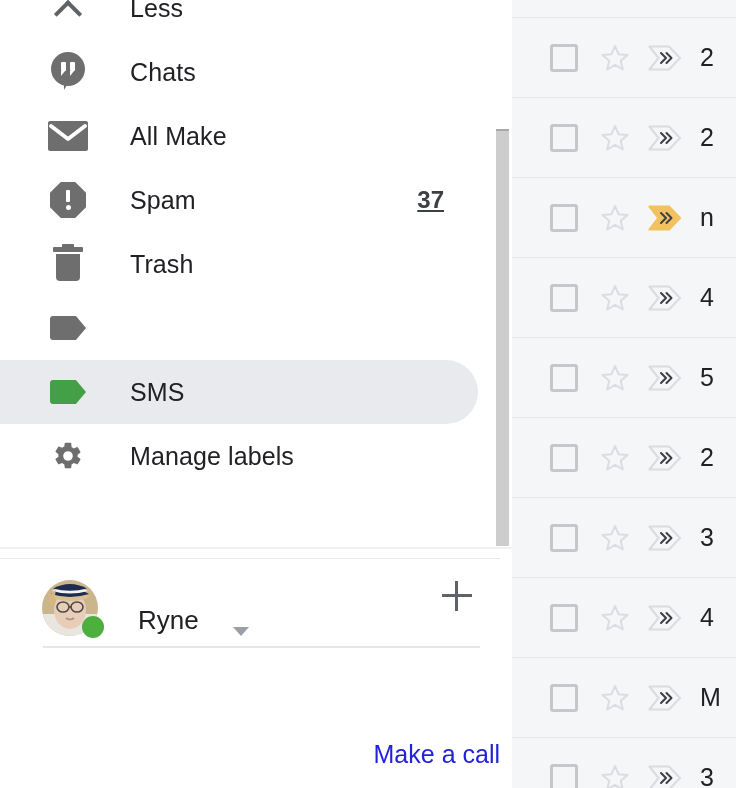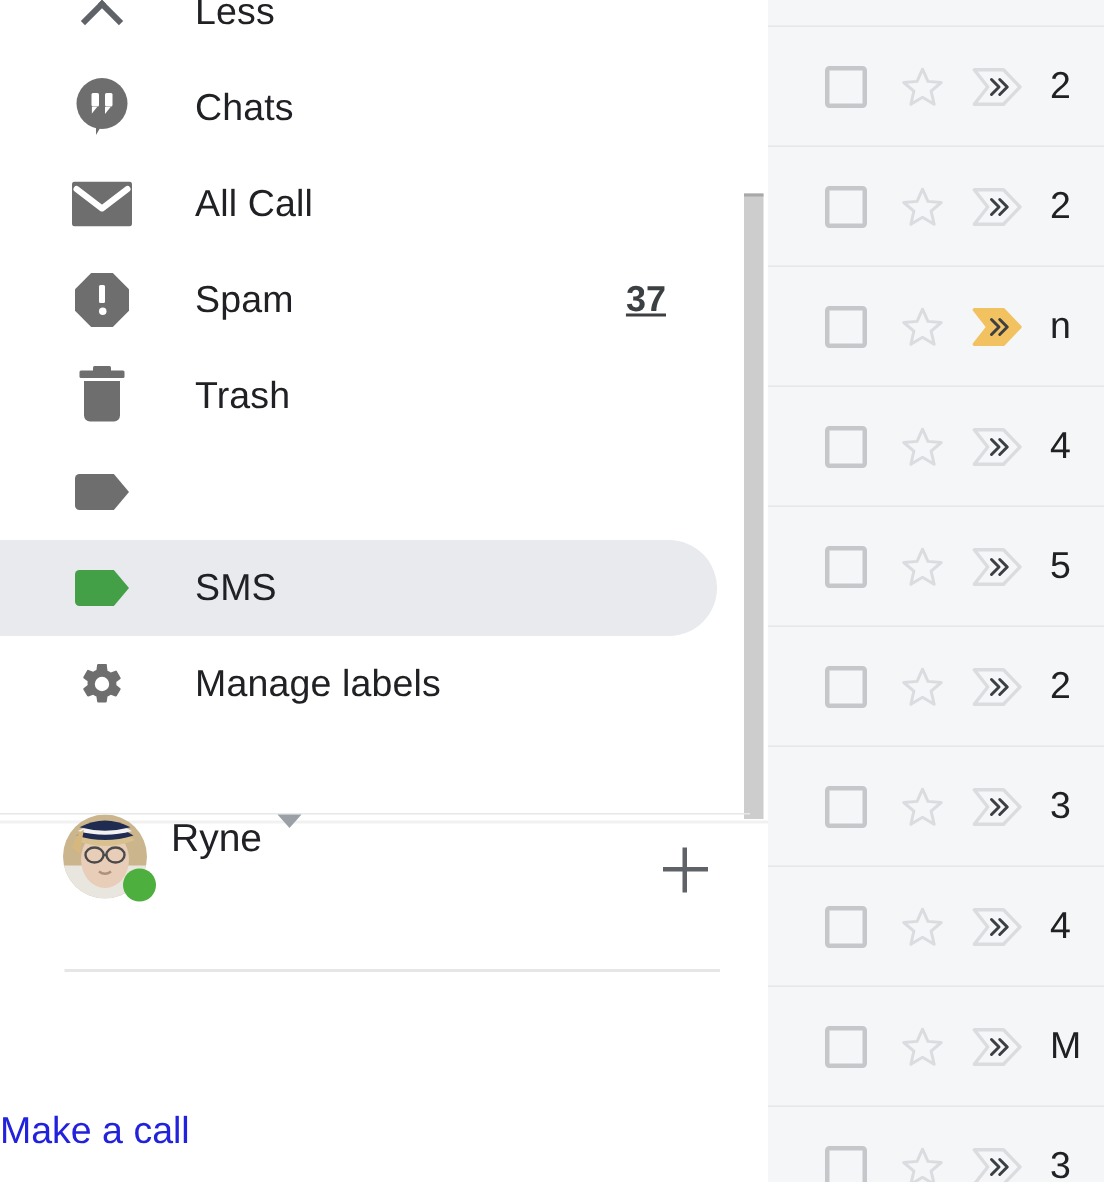--- a/index.html
+++ b/index.html
@@ -183,26 +183,27 @@
     content: "";
     position: absolute;
     background: #5f6368;
   }
   .plus::before { left: 0; top: 13px; width: 30px; height: 4px; }
   .plus::after { left: 13px; top: 0; width: 4px; height: 30px; }
 
   
   .profile-row {
     position: absolute;
-    left: 0; top: 542px;
+    left: 0; top: 558px;
     width: 500px;
     height: 78px;
     display: flex;
-    align-items: flex-start;
+    align-items: flex-end;
     border-top: 1px solid #e8e8e8;
+    gap: 24px;
   }
   .avatar-wrap {
     position: relative;
     margin-left: 42px;
     width: 56px; height: 56px;
     flex: 0 0 auto;
   }
   .avatar {
     width: 56px; height: 56px;
     border-radius: 50%;
@@ -249,21 +250,21 @@
     position: absolute;
     left: 43px; top: 646px;
     width: 437px; height: 2px;
     background: #e6e6e6;
   }
 
   .make-call {
     position: absolute;
     left: 0; top: 740px;
     width: 500px;
-    text-align: left;
+    text-align: right;
     font-size: 25px;
     color: #2222dd;
     cursor: pointer;
   }
   .sb-thumb {
     position: absolute;
     left: 496px; top: 129px;
     width: 13px; height: 417px;
     background: #cdcdcd;
     border-top: 2px solid #a8a8a8;
@@ -345,21 +346,21 @@
         <span class="nav-label">Chats</span>
       </div>
 
       <div class="nav-item">
         <span class="nav-icon">
           <svg width="40" height="30" viewBox="0 0 40 30">
             <rect x="0" y="0" width="40" height="30" rx="2" fill="#6e6e6e"></rect>
             <path d="M3 5 L20 18 L37 5" fill="none" stroke="#ffffff" stroke-width="4" stroke-linejoin="round" stroke-linecap="round"></path>
           </svg>
         </span>
-        <span class="nav-label">All Call</span>
+        <span class="nav-label">All Make</span>
       </div>
 
       <div class="nav-item bold">
         <span class="nav-icon">
           <span class="octagon"></span>
         </span>
         <span class="nav-label">Spam</span>
         <span class="nav-count">37</span>
       </div>
 

